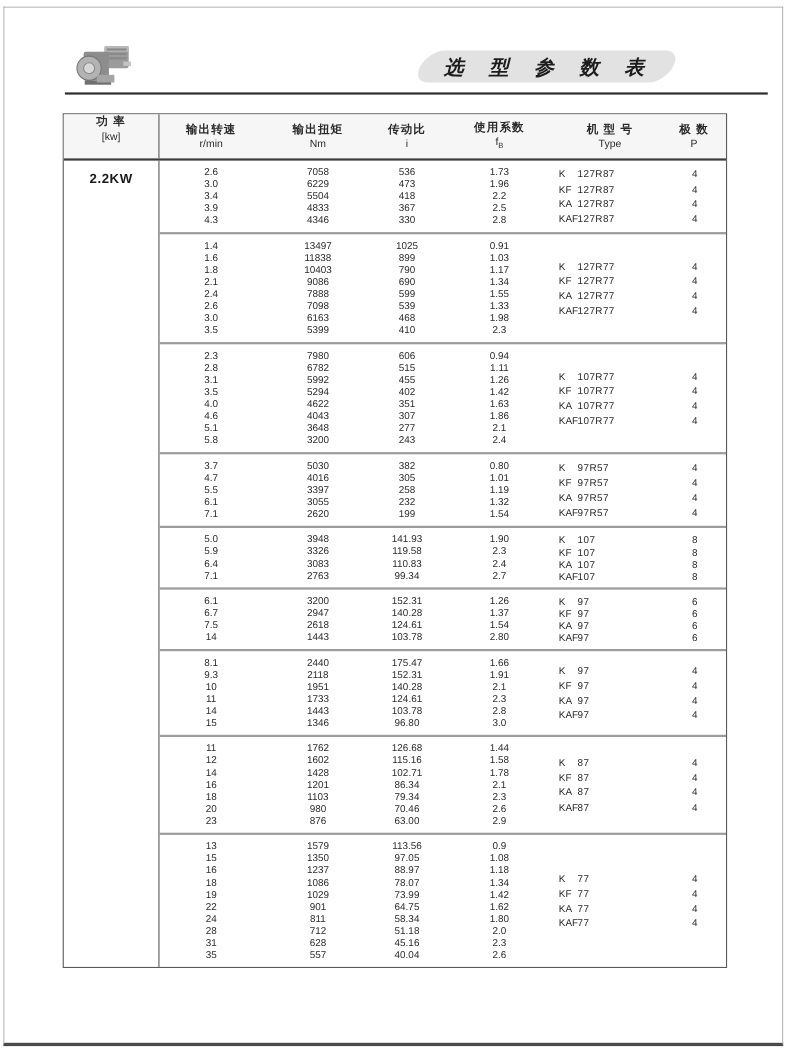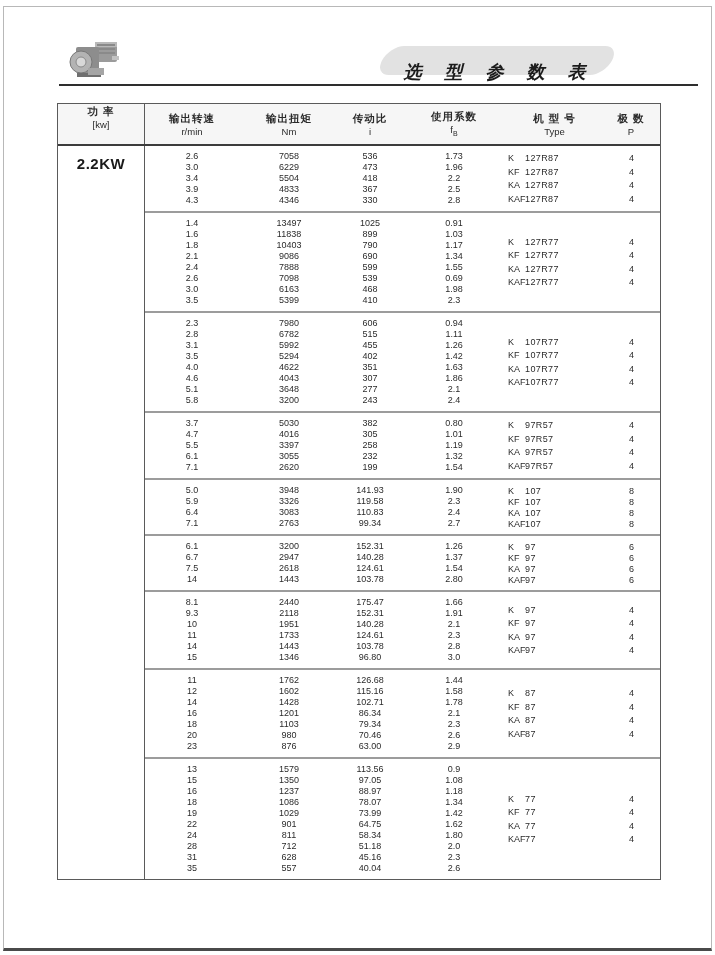--- a/index.html
+++ b/index.html
@@ -14,21 +14,21 @@
     pointer-events:none;
   }
   
   .logo{position:absolute;left:68px;top:34px;width:54px;height:52px;}
   .banner{position:absolute;left:370px;top:44px;width:258px;height:34px;}
   .banner-shape{
     position:absolute;left:12px;top:2px;width:230px;height:29px;
     background:#e2e2e2;border-radius:16px;transform:skewX(-28deg);
   }
   .banner-title{
-    position:absolute;left:0;top:16px;width:100%;text-align:center;
+    position:absolute;left:0;top:5px;width:100%;text-align:center;
     font-size:18px;font-weight:bold;font-style:italic;
     letter-spacing:9px;color:#1c1c1c;white-space:nowrap;
   }
   .header-rule{position:absolute;left:59px;top:84px;width:639px;height:2px;background:#2e2e2e;}
   
   .table{
     position:absolute;left:57px;top:103px;width:602px;
     border:1px solid #5a5a5a;background:#fff;font-size:9px;
   }
   .thead{display:flex;height:40px;border-bottom:2px solid #3c3c3c;background:#f6f6f6;}
@@ -36,21 +36,21 @@
   .th-data{flex:1;display:flex;}
   .th{display:flex;flex-direction:column;justify-content:center;text-align:center;}
   .zh{font-size:10.5px;font-weight:bold;letter-spacing:1px;line-height:14px;}
   .en{font-size:9.5px;line-height:13px;}
   .c1{width:94px;}.c2{width:100px;}.c3{width:62px;}.c4{width:106px;}
   .c5{width:95px;}.c6{flex:1;}
   sub{font-size:7px;}
   .tbody{display:flex;align-items:stretch;}
   .power-cell{
     width:86px;border-right:1px solid #5a5a5a;text-align:center;
-    font-size:15px;font-weight:bold;padding-top:9px;letter-spacing:0.5px;color:#1a1a1a;
+    font-size:12px;font-weight:bold;padding-top:9px;letter-spacing:0.5px;color:#1a1a1a;
   }
   .data-body{flex:1;}
   .group{position:relative;padding:5px 0;}
   .group + .group{border-top:2px solid #9c9c9c;}
   .row{display:flex;line-height:11px;}
   .cell{display:inline-block;text-align:center;}
   .typeblock{
     position:absolute;left:362px;right:0;top:5px;bottom:5px;
     display:flex;flex-direction:column;justify-content:center;
   }
@@ -204,21 +204,21 @@
           <div class="row">
             <span class="cell c1">2.4</span>
             <span class="cell c2">7888</span>
             <span class="cell c3">599</span>
             <span class="cell c4">1.55</span>
           </div>
           <div class="row">
             <span class="cell c1">2.6</span>
             <span class="cell c2">7098</span>
             <span class="cell c3">539</span>
-            <span class="cell c4">0.69</span>
+            <span class="cell c4">1.33</span>
           </div>
           <div class="row">
             <span class="cell c1">3.0</span>
             <span class="cell c2">6163</span>
             <span class="cell c3">468</span>
             <span class="cell c4">1.98</span>
           </div>
           <div class="row">
             <span class="cell c1">3.5</span>
             <span class="cell c2">5399</span>

